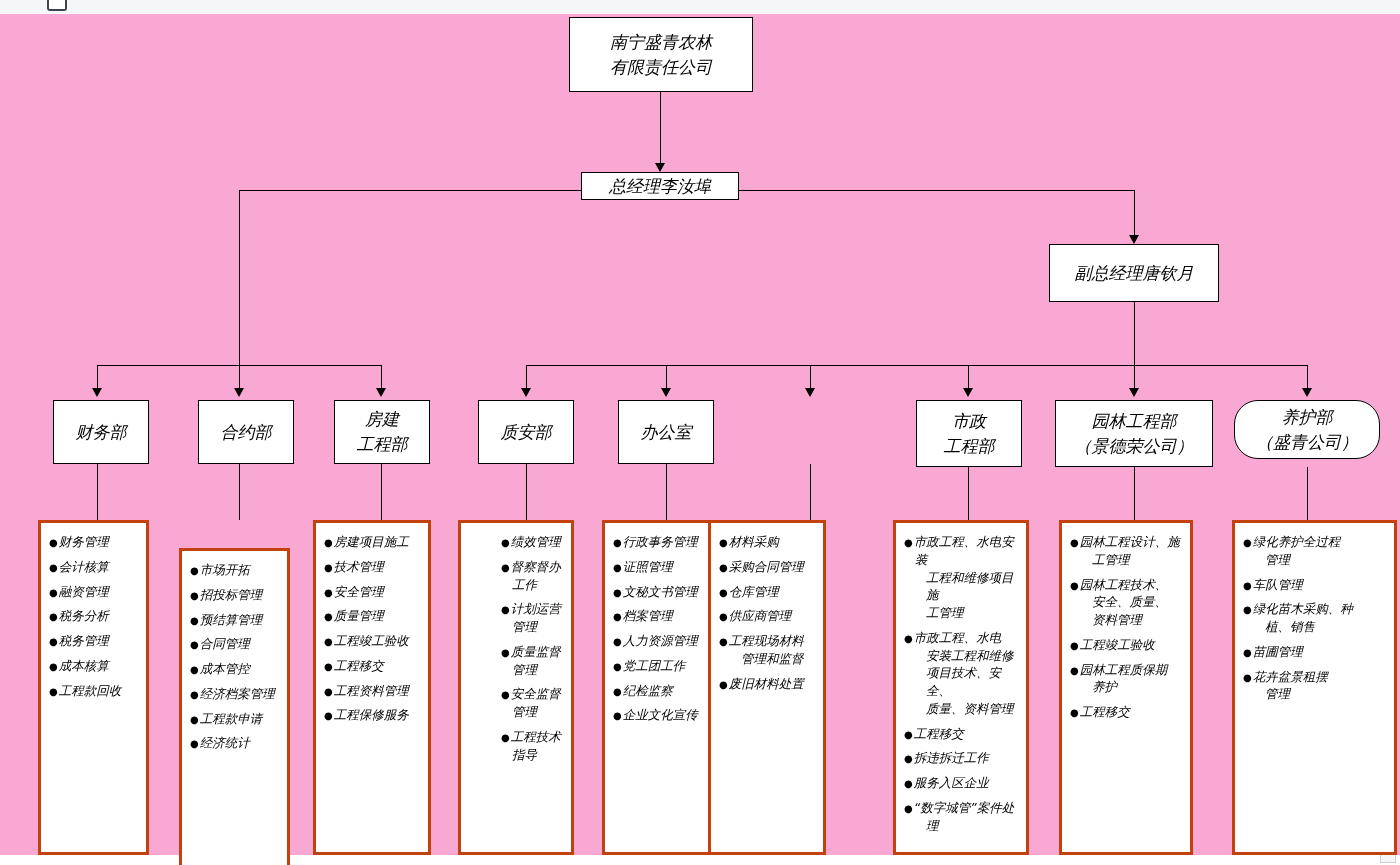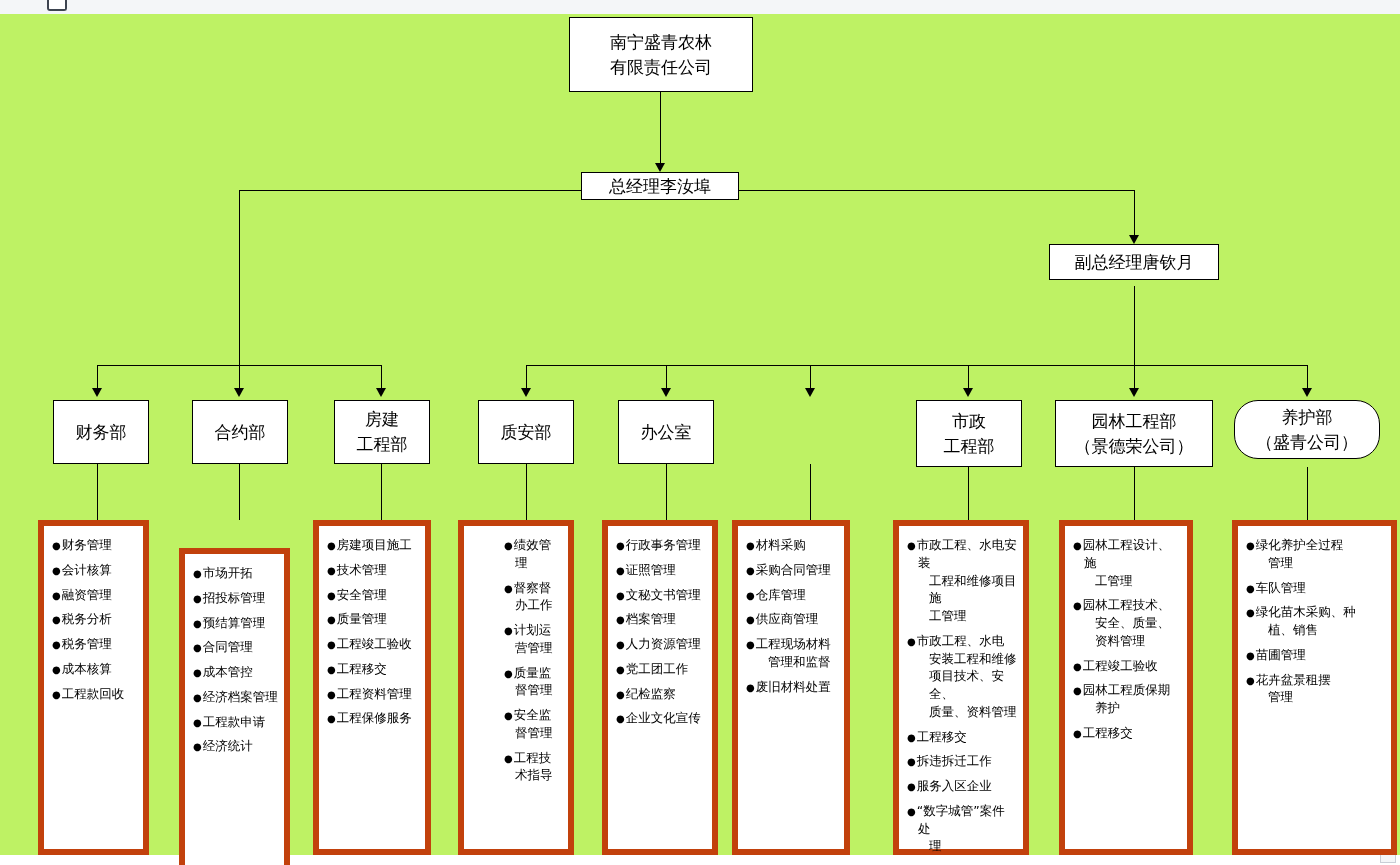--- a/index.html
+++ b/index.html
@@ -5,22 +5,23 @@
   * { box-sizing: border-box; }
   html, body {
     margin: 0; padding: 0;
     background: #ffffff;
     font-family: "DejaVu Sans", "Liberation Sans", sans-serif;
   }
   #page {
     position: relative;
     width: 1400px;
     height: 865px;
-    background: #bef264;
+    background: #f9a8d4;
     overflow: hidden;
+    font-style: italic;
   }
 
   
   .top-strip {
     position: absolute;
     left: 0; top: 0;
     width: 1400px; height: 14px;
     background: #f4f6f8;
   }
   .top-tab {
@@ -62,21 +63,21 @@
   }
   .node .ln { display: block; white-space: nowrap; }
 
   .node-root   { font-size: 17px; }
   .node-exec   { font-size: 17px; }
   .node-dept   { font-size: 17px; }
 
   
   .panel {
     position: absolute;
-    border: 6px solid #c2410c;
+    border: 3px solid #c2410c;
     background: #ffffff;
     z-index: 2;
     padding: 10px 6px 8px 8px;
   }
   .panel ul {
     list-style: none;
     margin: 0; padding: 0;
   }
   .panel li {
     font-size: 12.5px;
@@ -171,28 +172,28 @@
 
   <div class="node node-root" style="left:569px; top:17px; width:184px; height:75px;">
     <span class="ln">南宁盛青农林</span>
     <span class="ln">有限责任公司</span>
   </div>
 
   <div class="node node-exec" style="left:581px; top:172px; width:158px; height:28px;">
     <span class="ln">总经理李汝埠</span>
   </div>
 
-  <div class="node node-exec" style="left:1049px; top:244px; width:170px; height:36px;">
+  <div class="node node-exec" style="left:1049px; top:244px; width:170px; height:58px;">
     <span class="ln">副总经理唐钦月</span>
   </div>
 
   <div class="node node-dept" style="left:53px; top:400px; width:96px; height:64px;">
     <span class="ln">财务部</span>
   </div>
-  <div class="node node-dept" style="left:192px; top:400px; width:96px; height:64px;">
+  <div class="node node-dept" style="left:198px; top:400px; width:96px; height:64px;">
     <span class="ln">合约部</span>
   </div>
   <div class="node node-dept" style="left:334px; top:400px; width:96px; height:64px;">
     <span class="ln">房建</span>
     <span class="ln">工程部</span>
   </div>
   <div class="node node-dept" style="left:478px; top:400px; width:96px; height:64px;">
     <span class="ln">质安部</span>
   </div>
   <div class="node node-dept" style="left:618px; top:400px; width:96px; height:64px;">
@@ -261,21 +262,21 @@
         <li>行政事务管理</li>
         <li>证照管理</li>
         <li>文秘文书管理</li>
         <li>档案管理</li>
         <li>人力资源管理</li>
         <li>党工团工作</li>
         <li>纪检监察</li>
         <li>企业文化宣传</li>
       </ul>
   </div>
-  <div class="panel" style="left:732px; top:520px; width:118px; height:335px;">
+  <div class="panel" style="left:708px; top:520px; width:118px; height:335px;">
     <ul>
         <li>材料采购</li>
         <li>采购合同管理</li>
         <li>仓库管理</li>
         <li>供应商管理</li>
         <li>工程现场材料<span class="cont">管理和监督</span></li>
         <li>废旧材料处置</li>
       </ul>
   </div>
   <div class="panel" style="left:893px; top:520px; width:136px; height:335px;">

